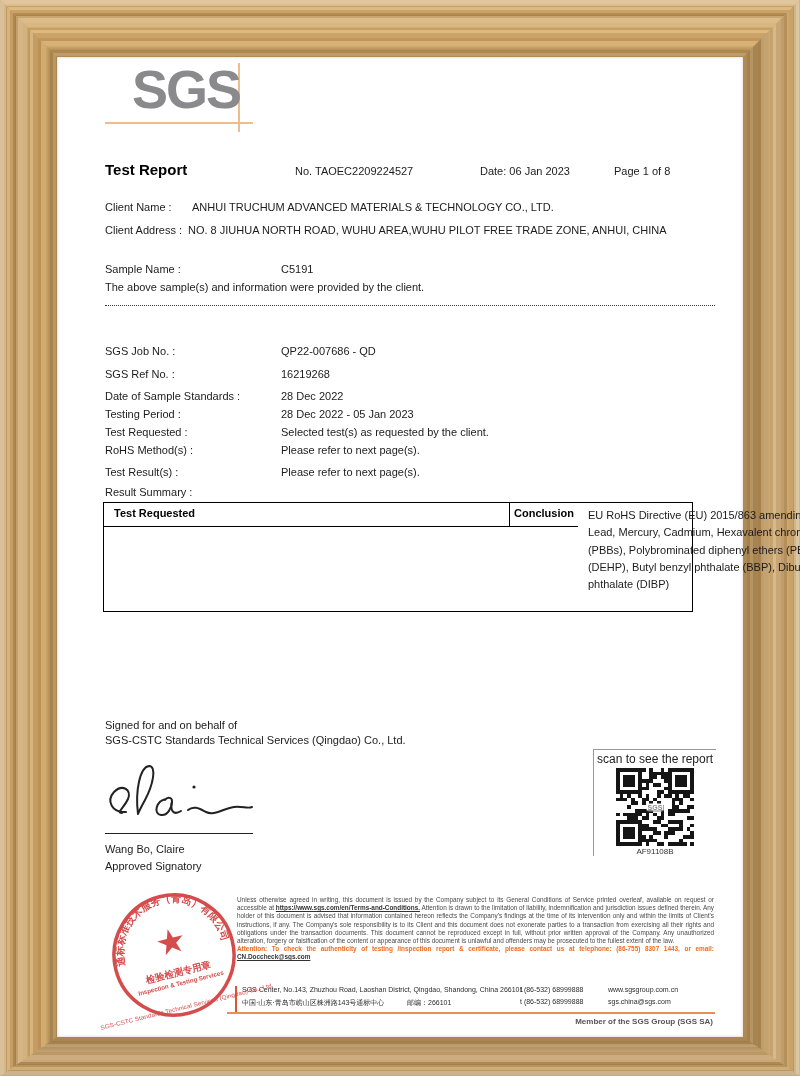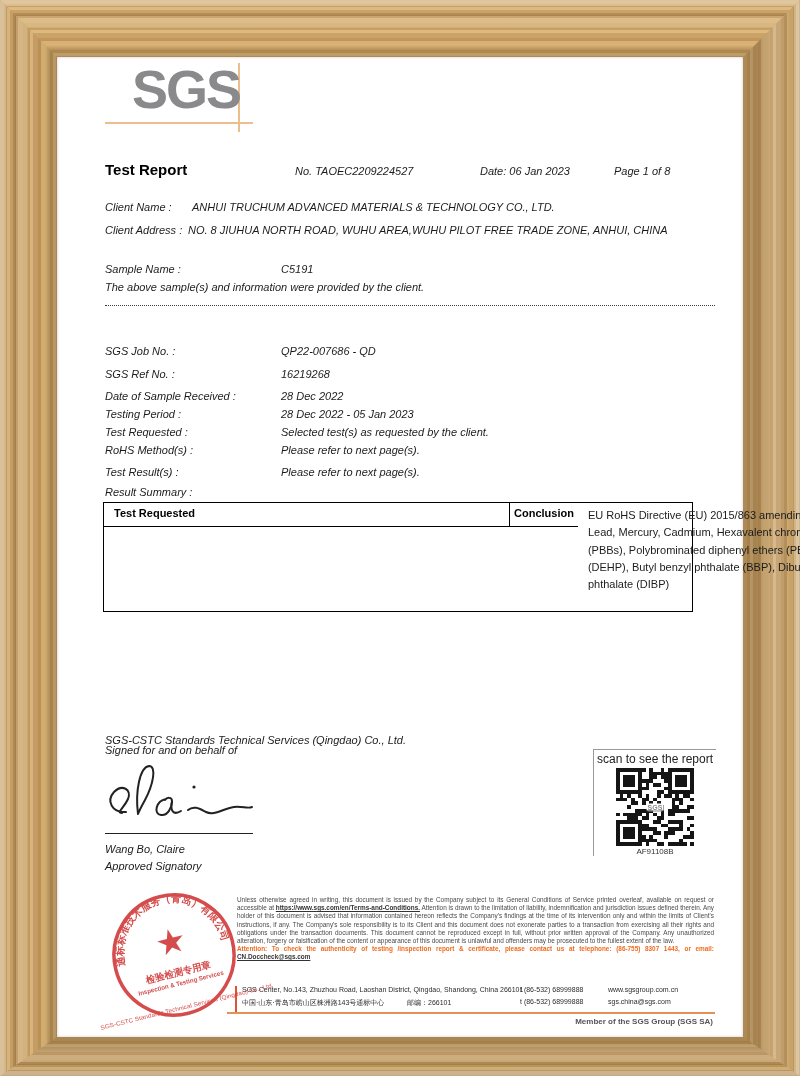--- a/index.html
+++ b/index.html
@@ -18,21 +18,21 @@
   .grain-v.flip{background:
       linear-gradient(270deg, rgba(255,255,255,.32) 0 6px, rgba(255,255,255,0) 6px 13px, rgba(80,52,16,.20) 13px 16px, rgba(255,255,255,.14) 16px 28px, rgba(80,52,16,.22) 44px 100%),
       repeating-linear-gradient(90deg,#d3ab6e 0 4px,#c99f60 4px 7px,#dcba82 7px 10px,#cba267 10px 15px,#c2955a 15px 18px,#d7b175 18px 23px);}
   .f-top{top:0;left:0;right:0;height:57px;clip-path:polygon(0 0,100% 0,calc(100% - 57px) 100%,57px 100%);}
   .f-bottom{bottom:0;left:0;right:0;height:39px;clip-path:polygon(39px 0,calc(100% - 39px) 0,100% 100%,0 100%);filter:brightness(.93);}
   .f-left{top:0;bottom:0;left:0;width:57px;clip-path:polygon(0 0,100% 57px,100% calc(100% - 39px),0 100%);filter:brightness(.97);}
   .f-right{top:0;bottom:0;right:0;width:57px;clip-path:polygon(100% 0,0 57px,0 calc(100% - 39px),100% 100%);filter:brightness(.95);}
   
   .page{position:absolute;left:57px;top:57px;width:686px;height:980px;background:#ffffff;box-shadow:inset 0 0 3px rgba(60,40,10,.25);}
   .abs{position:absolute;}
-  .t{position:absolute;font-size:11px;color:#1c1c1c;white-space:nowrap;line-height:1.3;font-style:italic;}
+  .t{position:absolute;font-size:11px;color:#1c1c1c;white-space:nowrap;line-height:1.3;}
   
   .sgs-logo{position:absolute;left:75px;top:5px;font-size:54px;font-weight:bold;color:#8a8a8c;letter-spacing:-2px;z-index:2;line-height:1;}
   .ln-orange-h{position:absolute;left:48px;top:65px;width:148px;height:2px;background:#ecbd8d;z-index:1;}
   .ln-orange-v{position:absolute;left:181px;top:6px;width:2px;height:69px;background:#ecbd8d;z-index:1;}
   .title{position:absolute;left:48px;top:104px;font-size:15px;font-weight:bold;color:#000;}
   
   .dotted{position:absolute;left:48px;top:248px;width:610px;border-top:1.5px dotted #3a3a3a;}
   
   .rtable{position:absolute;left:46px;top:445px;width:590px;height:110px;border:1.5px solid #000;box-sizing:border-box;display:flex;}
   .rt-head{display:flex;border-bottom:1.5px solid #000;height:23px;}
@@ -89,21 +89,21 @@
 
   <div class="t" style="left:48px;top:205px;">Sample Name :</div>
   <div class="t" style="left:224px;top:205px;">C5191</div>
   <div class="t" style="left:48px;top:223px;">The above sample(s) and information were provided by the client.</div>
   <div class="dotted"></div>
 
   <div class="t" style="left:48px;top:287px;">SGS Job No. :</div>
   <div class="t" style="left:224px;top:287px;">QP22-007686 - QD</div>
   <div class="t" style="left:48px;top:310px;">SGS Ref No. :</div>
   <div class="t" style="left:224px;top:310px;">16219268</div>
-  <div class="t" style="left:48px;top:332px;">Date of Sample Received :</div>
+  <div class="t" style="left:48px;top:332px;">Date of Sample Standards :</div>
   <div class="t" style="left:224px;top:332px;">28 Dec 2022</div>
   <div class="t" style="left:48px;top:350px;">Testing Period :</div>
   <div class="t" style="left:224px;top:350px;">28 Dec 2022 - 05 Jan 2023</div>
   <div class="t" style="left:48px;top:368px;">Test Requested :</div>
   <div class="t" style="left:224px;top:368px;">Selected test(s) as requested by the client.</div>
   <div class="t" style="left:48px;top:386px;">RoHS Method(s) :</div>
   <div class="t" style="left:224px;top:386px;">Please refer to next page(s).</div>
   <div class="t" style="left:48px;top:408px;">Test Result(s) :</div>
   <div class="t" style="left:224px;top:408px;">Please refer to next page(s).</div>
 
@@ -112,21 +112,21 @@
     <div class="rt-head">
       <div class="c1">Test Requested</div>
       <div class="c2">Conclusion</div>
     </div>
     <div class="rt-body">
       <div class="c1" style="white-space:normal;">EU RoHS Directive (EU) 2015/863 amending Annex II to Directive 2011/65/EU-Lead, Mercury, Cadmium, Hexavalent chromium, Polybrominated biphenyls (PBBs), Polybrominated diphenyl ethers (PBDEs), Bis(2-ethylhexyl) phthalate (DEHP), Butyl benzyl phthalate (BBP), Dibutyl phthalate (DBP) and Diisobutyl phthalate (DIBP)</div>
       <div class="c2">PASS</div>
     </div>
   </div>
 
-  <div class="t" style="left:48px;top:686px;">Signed for and on behalf of</div>
+  <div class="t" style="left:48px;top:661px;">Signed for and on behalf of</div>
   <div class="t" style="left:48px;top:676px;">SGS-CSTC Standards Technical Services (Qingdao) Co., Ltd.</div>
   <svg class="abs" style="left:43px;top:700px;" width="170" height="75" viewBox="0 0 170 75">
     <g fill="none" stroke="#222" stroke-width="2" stroke-linecap="round">
       <path d="M 26,55 C 12,56 6,44 14,35 C 22,27 32,32 28,42 C 24,51 16,56 22,56"></path>
       <path d="M 38,57 C 35,34 40,10 49,9 C 57,9 53,28 45,43 C 40,52 38,57 38,57"></path>
       <path d="M 66,42 C 56,44 53,57 61,58 C 68,59 72,50 72,44 C 72,40 67,40 65,43"></path>
       <path d="M 72,45 C 70,53 73,59 81,54"></path>
       <path d="M 88,53 C 94,48 100,52 106,55 C 114,59 122,52 134,50 C 142,49 148,52 152,50"></path>
       <circle cx="94" cy="30" r="1.6" fill="#222" stroke="none"></circle>
     </g>

